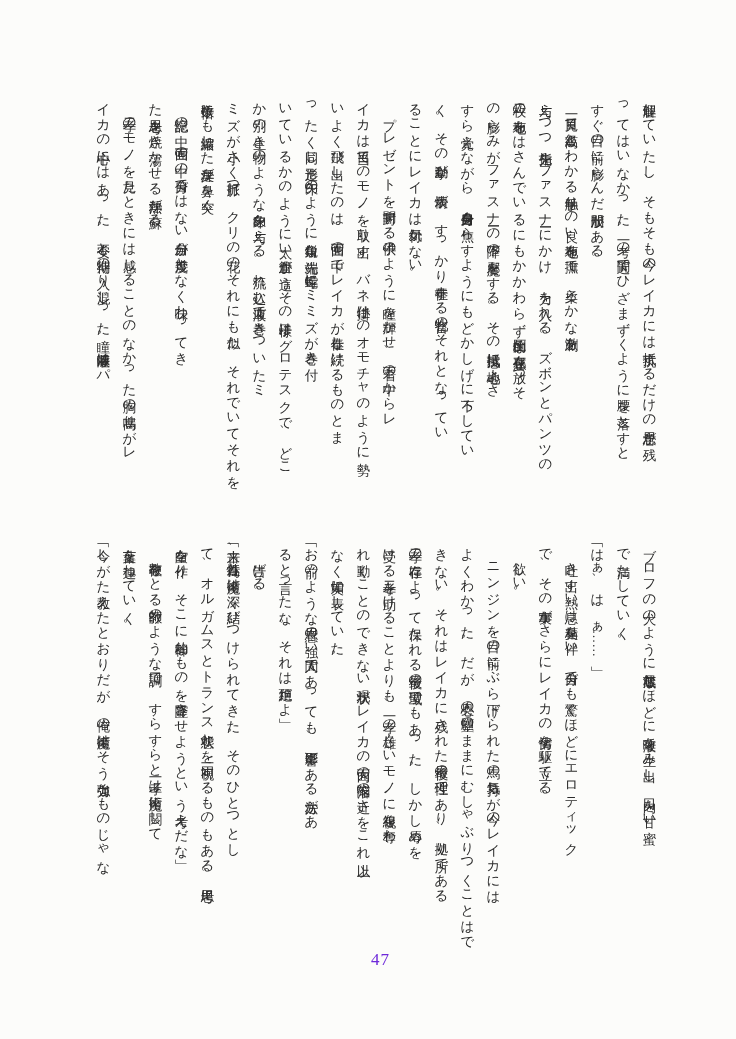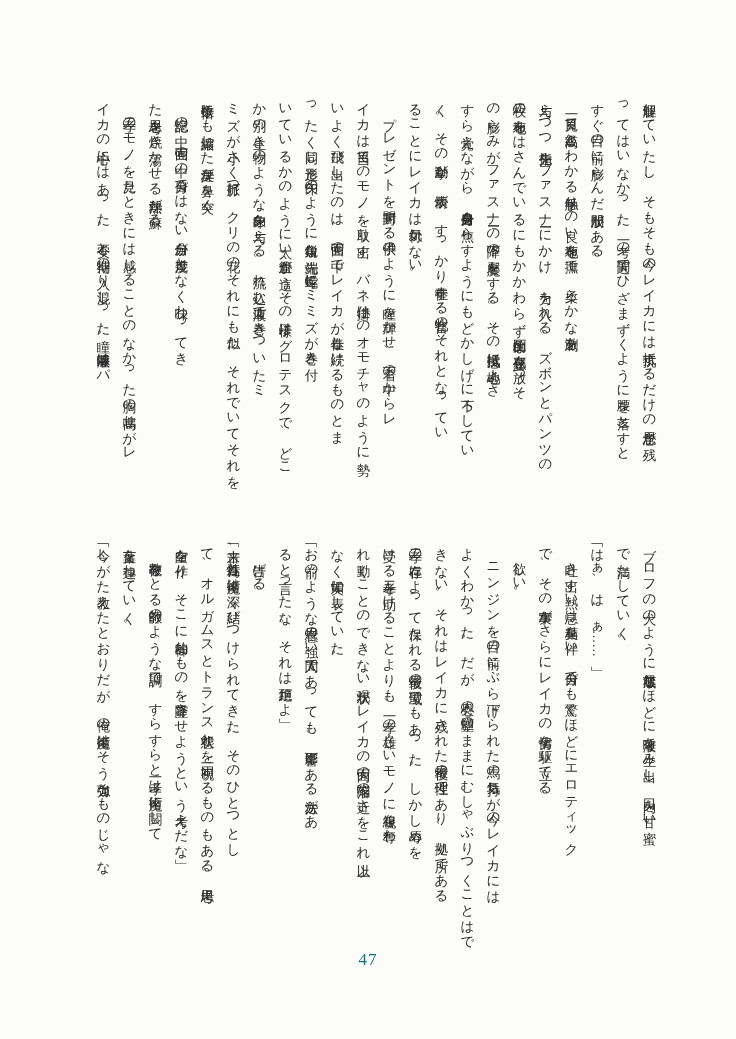--- a/index.html
+++ b/index.html
@@ -32,24 +32,24 @@
   .tblock-bottom { top: 539px; }
   .line {
     margin: 0;
     padding: 0;
   }
   .page-number {
     position: absolute;
     top: 950px;
     left: 346px;
     width: 44px;
-    text-align: center;
+    text-align: right;
     font-size: 17px;
     letter-spacing: 1px;
-    color: #0f766e;
+    color: #6d28d9;
   }
 </style>
 </head>
 <body>
 
 <div class="page">
 
   <div class="tblock tblock-top">
     <div class="line">理解していたし、そもそも今のレイカには抵抗するだけの意思が残</div>
     <div class="line">ってはいなかった。一考の間近でひざまずくように腰を落とすと、</div>

